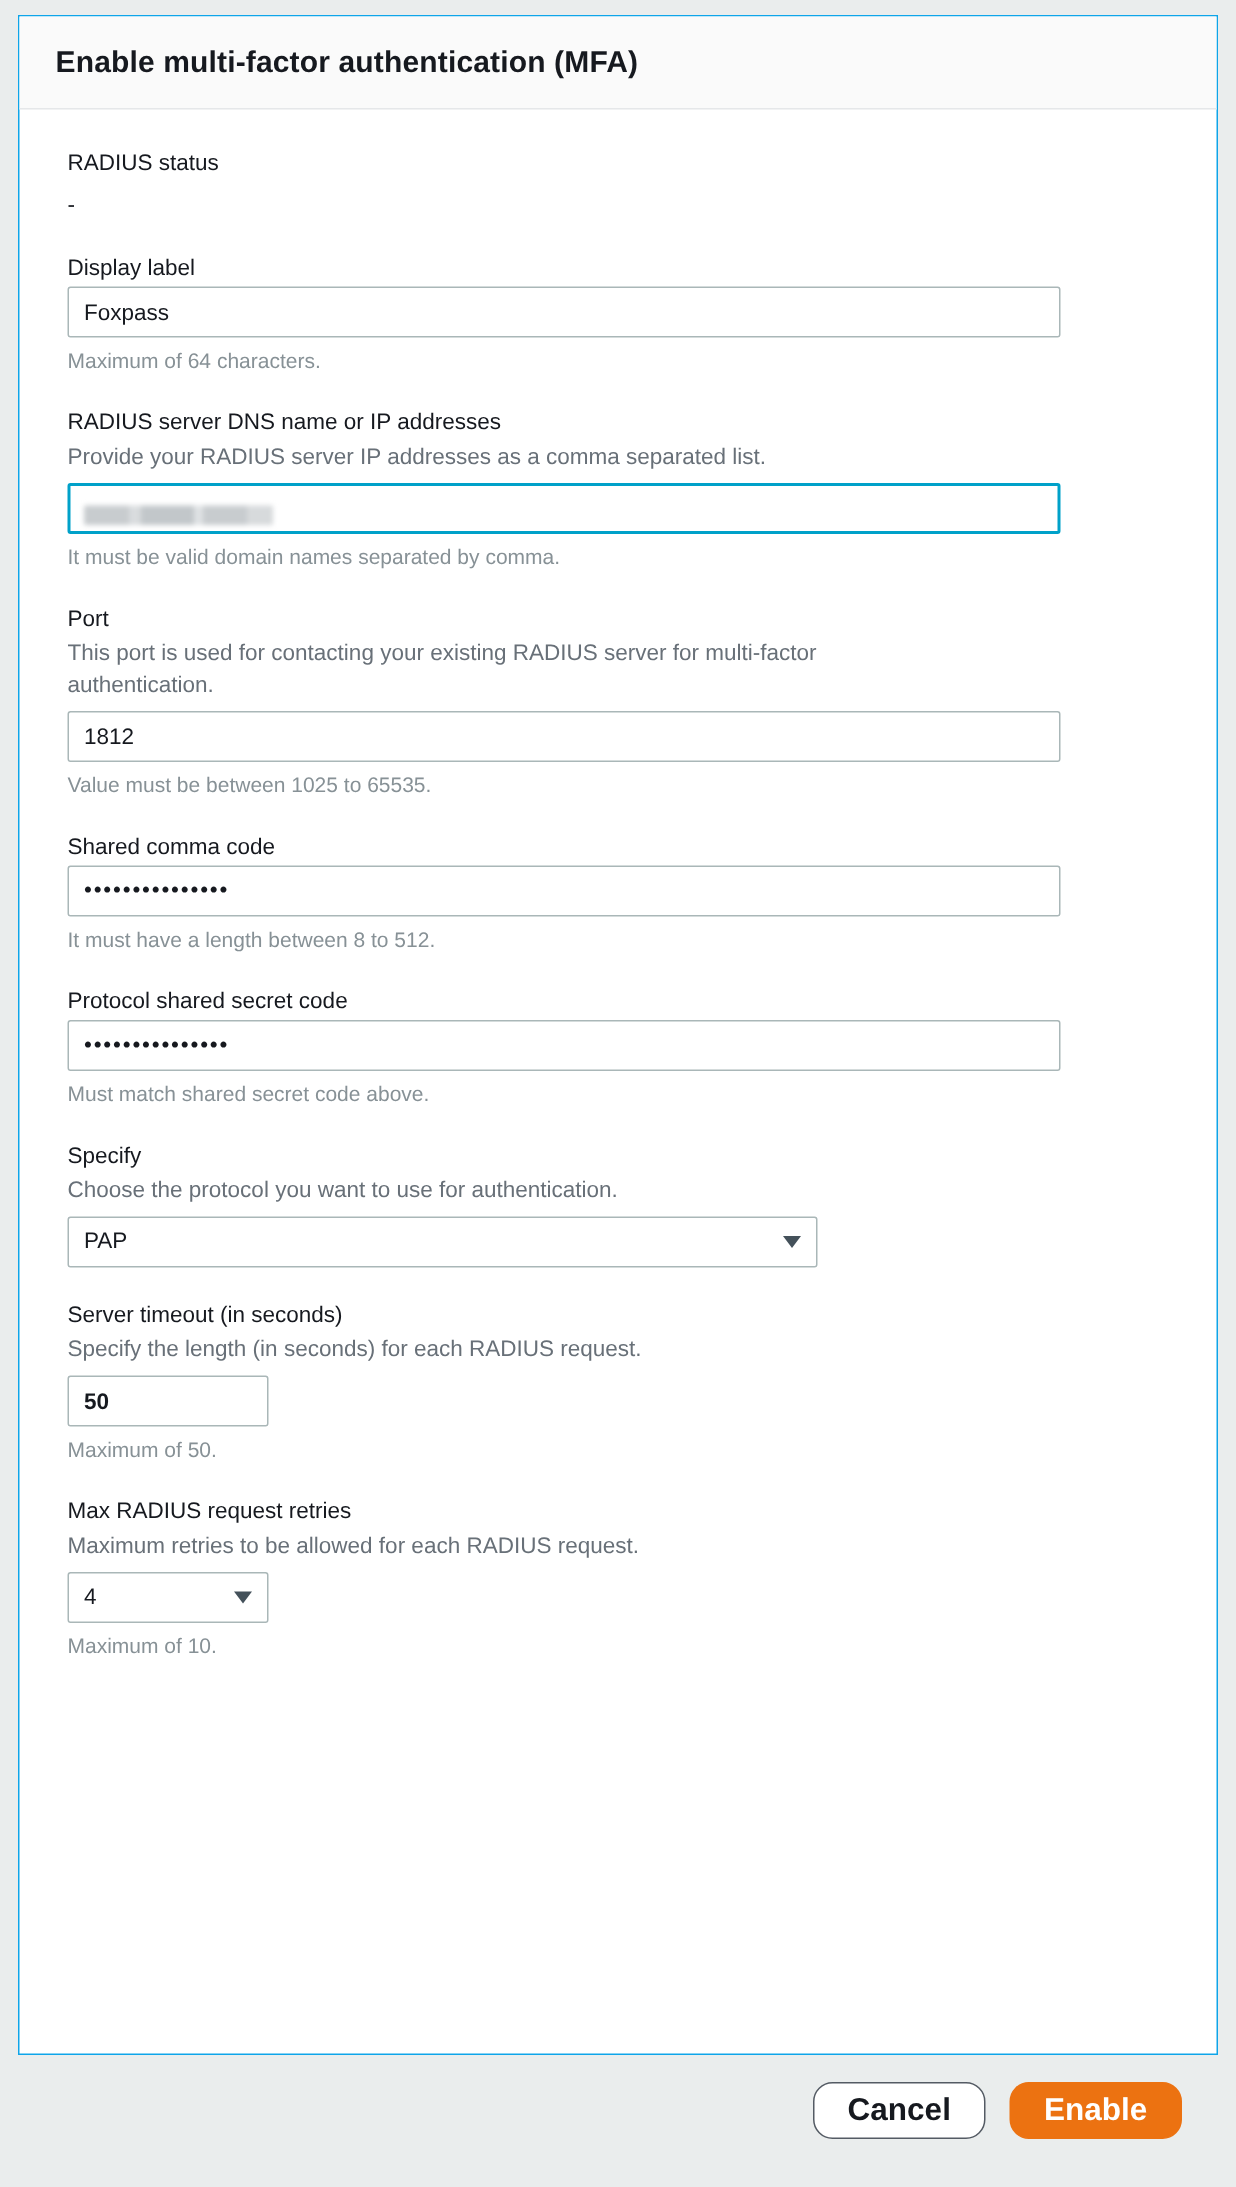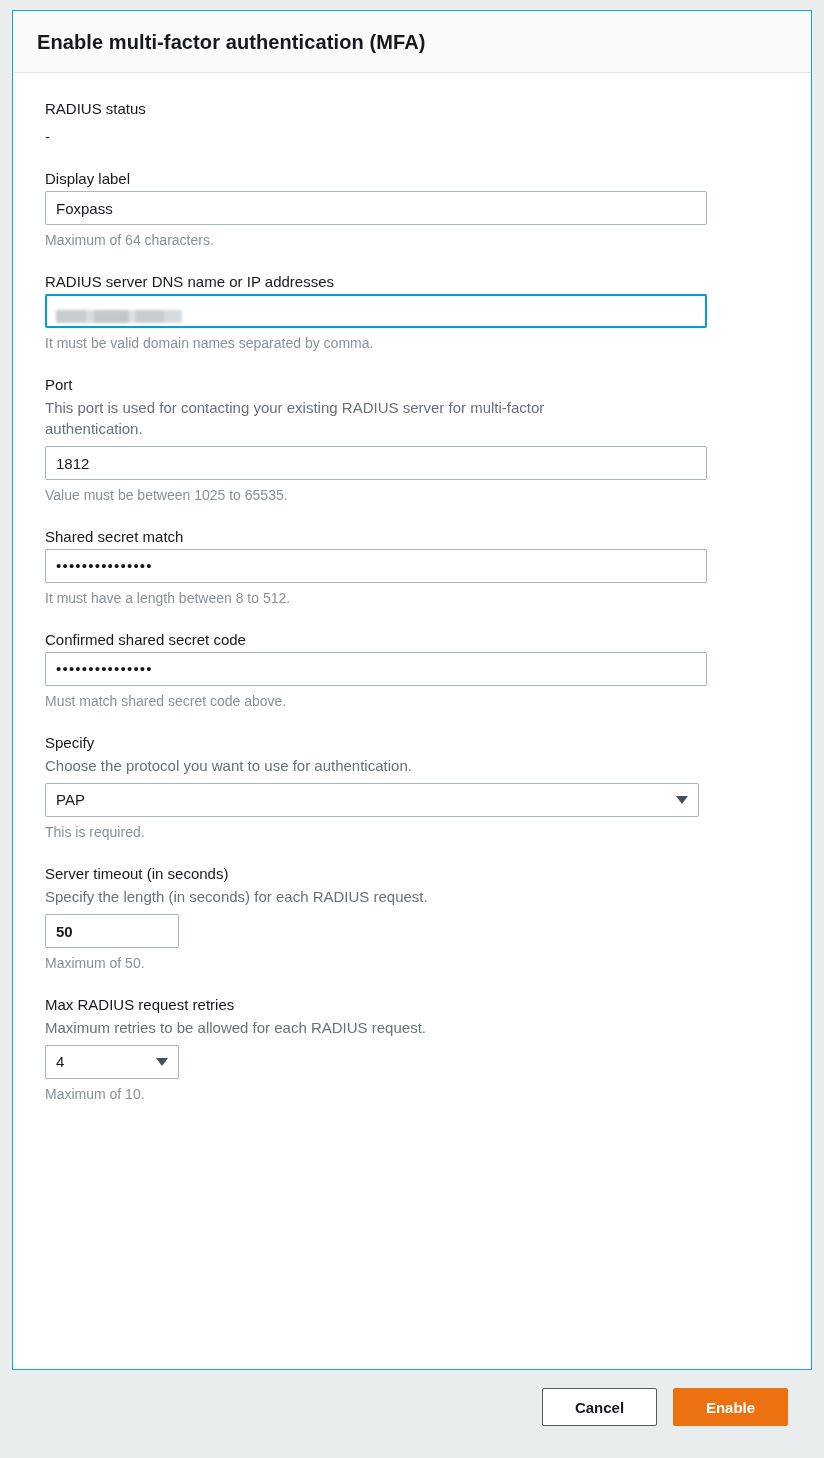--- a/index.html
+++ b/index.html
@@ -105,21 +105,21 @@
     margin-top: 8px;
     height: 13px;
     width: 126px;
     background: linear-gradient(90deg,#c8cccf 0 24%, #d9dcde 24% 30%, #c2c7ca 30% 58%, #dfe2e4 58% 63%, #c8cccf 63% 86%, #d7dadc 86% 100%);
     filter: blur(1.6px);
     border-radius: 1px;
     vertical-align: middle;
   }
   .select-wrap {
     position: relative;
-    width: 654px;
+    width: 500px;
   }
   .select-wrap.small {
     width: 134px;
   }
   .select {
     box-sizing: border-box;
     height: 34px;
     width: 100%;
     border: 1px solid #aab7b8;
     border-radius: 2px;
@@ -151,22 +151,22 @@
     padding: 18px 24px;
     display: flex;
     justify-content: flex-end;
     align-items: center;
     gap: 16px;
   }
   .btn {
     box-sizing: border-box;
     height: 38px;
     min-width: 115px;
-    border-radius: 2px;
-    font-size: 15px;
+    border-radius: 13px;
+    font-size: 21px;
     font-weight: bold;
     cursor: pointer;
     display: inline-flex;
     align-items: center;
     justify-content: center;
     padding: 12px 18px;
     font-family: "Liberation Sans", sans-serif;
   }
   .btn-secondary {
     background: #ffffff;
@@ -197,57 +197,57 @@
       </div>
 
       <div class="field">
         <div class="label">Display label</div>
         <input class="input" type="text" value="Foxpass" style="">
         <div class="hint">Maximum of 64 characters.</div>
       </div>
 
       <div class="field">
         <div class="label">RADIUS server DNS name or IP addresses</div>
+        <div class="desc">Provide your RADIUS server IP addresses as a comma separated list.</div>
         <div class="input focused">
           <span class="redacted"></span>
         </div>
         <div class="hint">It must be valid domain names separated by comma.</div>
       </div>
 
       <div class="field">
         <div class="label">Port</div>
         <div class="desc">This port is used for contacting your existing RADIUS server for multi-factor authentication.</div>
         <input class="input" type="text" value="1812" style="">
         <div class="hint">Value must be between 1025 to 65535.</div>
       </div>
 
       <div class="field">
-        <div class="label">Shared secret match</div>
+        <div class="label">Shared comma code</div>
         <div class="input">
           <span class="dots">•••••••••••••••</span>
         </div>
         <div class="hint">It must have a length between 8 to 512.</div>
       </div>
 
       <div class="field">
-        <div class="label">Confirmed shared secret code</div>
+        <div class="label">Protocol shared secret code</div>
         <div class="input">
           <span class="dots">•••••••••••••••</span>
         </div>
         <div class="hint">Must match shared secret code above.</div>
       </div>
 
       <div class="field">
         <div class="label">Specify</div>
         <div class="desc">Choose the protocol you want to use for authentication.</div>
         <div class="select-wrap">
           <div class="select">PAP</div>
           <span class="caret"></span>
         </div>
-        <div class="hint">This is required.</div>
       </div>
 
       <div class="field">
         <div class="label">Server timeout (in seconds)</div>
         <div class="desc">Specify the length (in seconds) for each RADIUS request.</div>
         <input class="input small" type="text" value="50" style="">
         <div class="hint">Maximum of 50.</div>
       </div>
 
       <div class="field tight">

